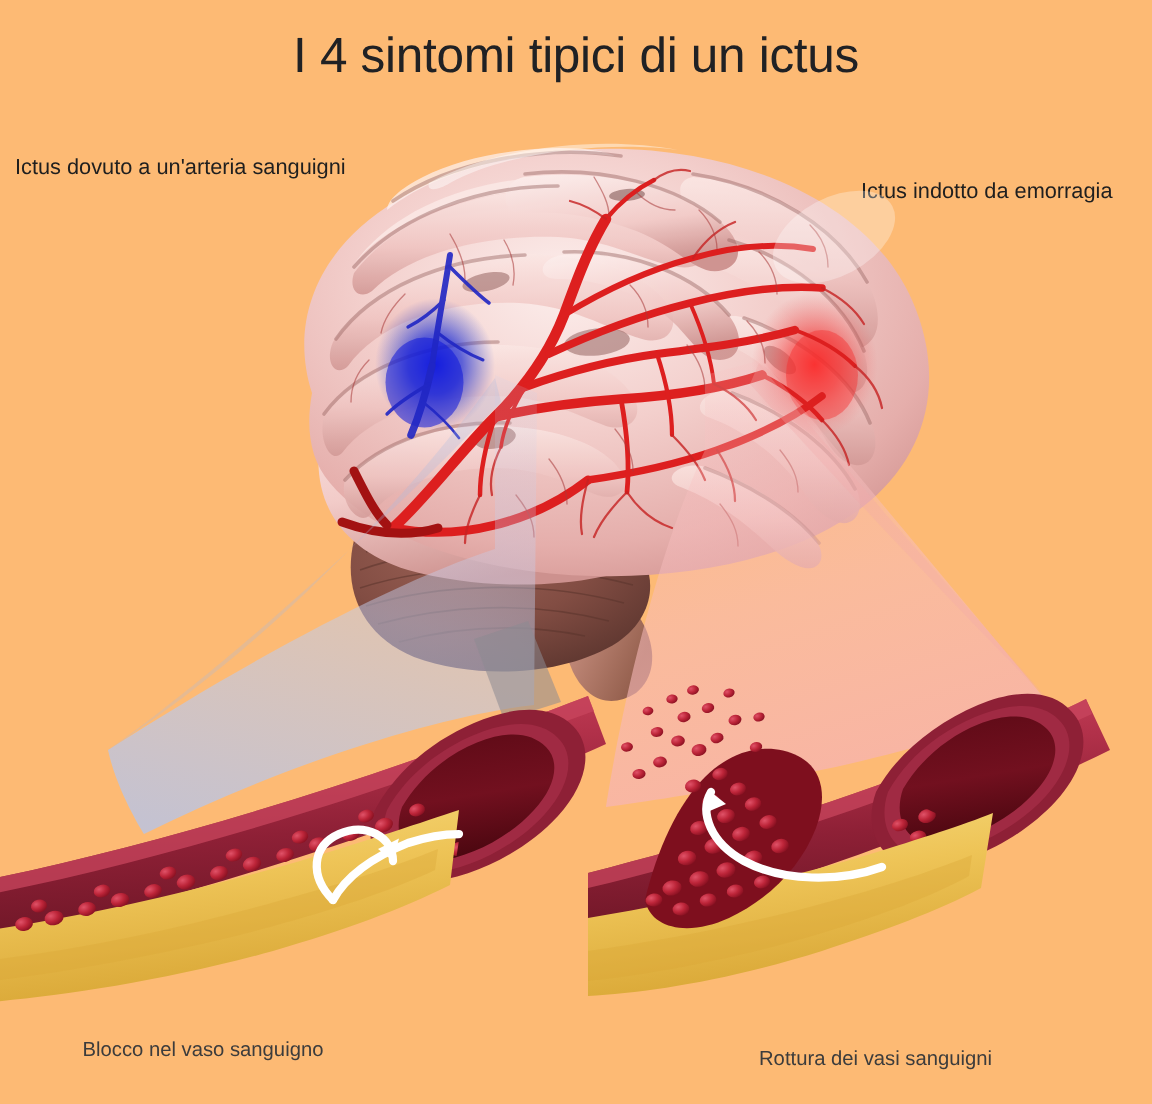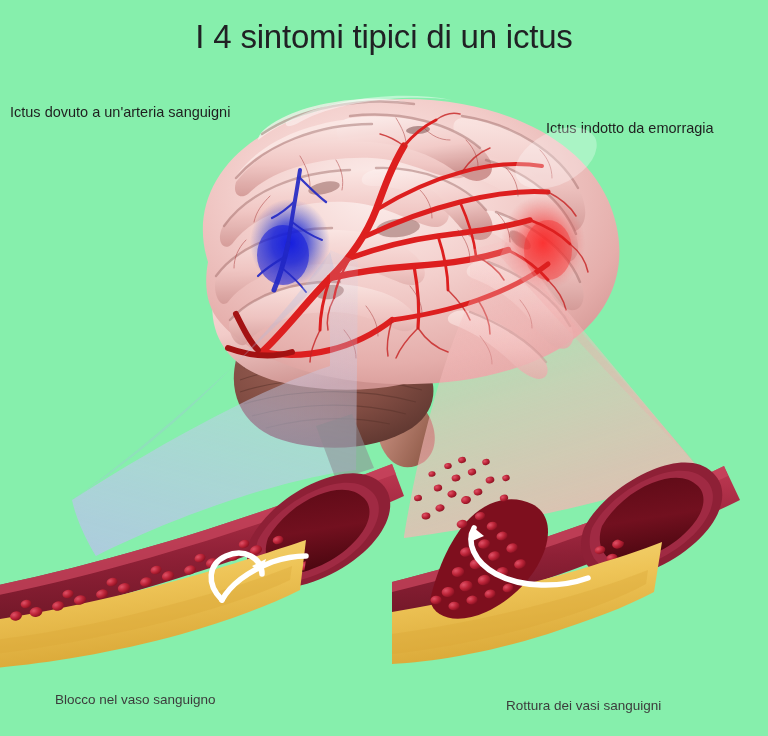--- a/index.html
+++ b/index.html
@@ -8,21 +8,21 @@
     padding: 0;
     background: #ffffff;
   }
   body {
     font-family: "Liberation Sans", sans-serif;
   }
   #canvas {
     position: relative;
     width: 768px;
     height: 736px;
-    background: #86efac;
+    background: #fdba74;
     overflow: hidden;
   }
 
   
   #title {
     position: absolute;
     top: 18px;
     left: 0;
     width: 768px;
     text-align: center;
@@ -36,21 +36,21 @@
   
   .callout-label {
     position: absolute;
     font-size: 14.5px;
     font-weight: 400;
     color: #1f1f1f;
     white-space: nowrap;
     font-family: "Liberation Sans", sans-serif;
   }
   #label-left   { left: 10px;  top: 104px; }
-  #label-right  { left: 546px; top: 120px; }
+  #label-right  { left: 574px; top: 120px; }
 
   .caption-label {
     position: absolute;
     font-size: 13.5px;
     font-weight: 400;
     color: #3c3c3c;
     white-space: nowrap;
     font-family: "Liberation Sans", sans-serif;
   }
   #caption-left  { left: 55px;  top: 692px; }

